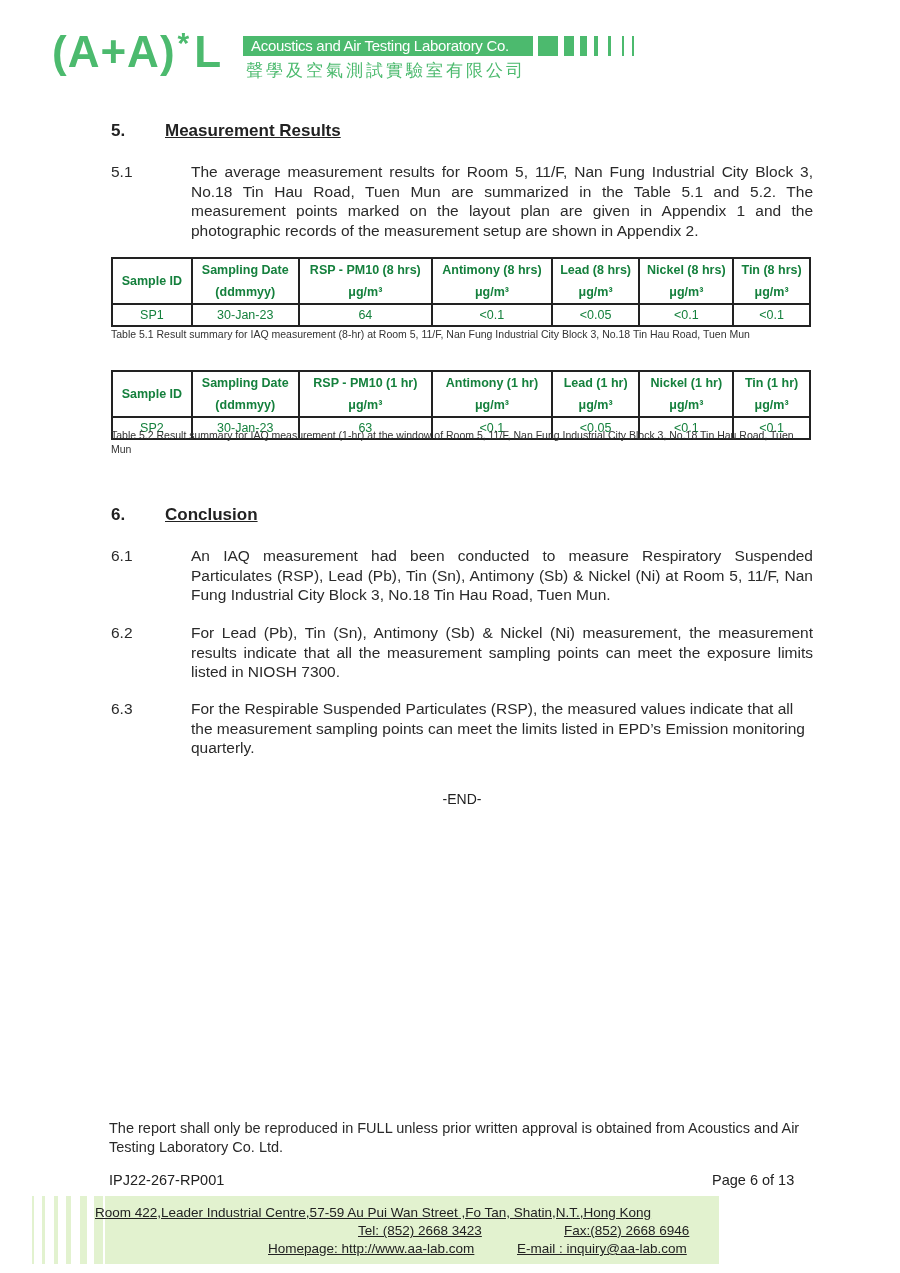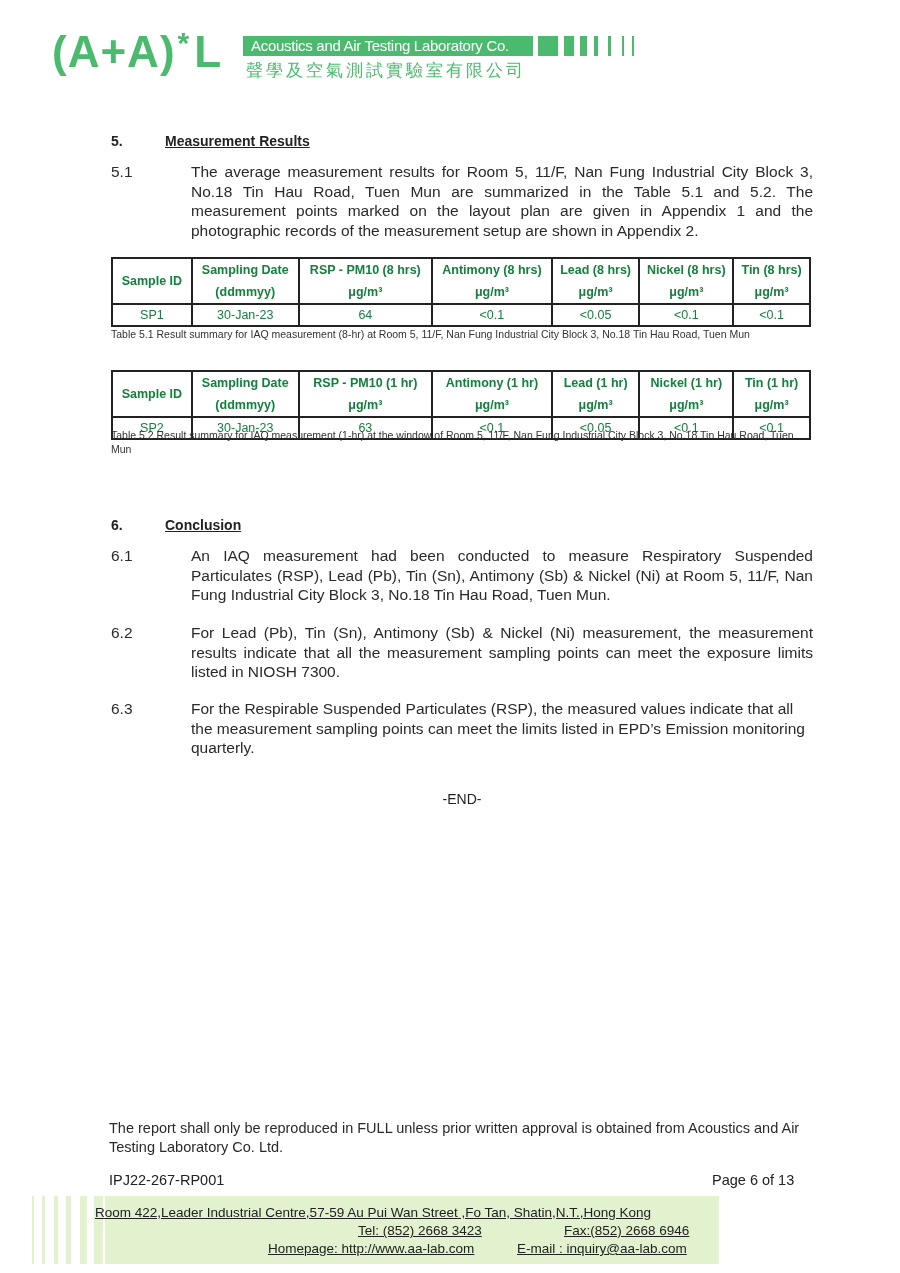--- a/index.html
+++ b/index.html
@@ -21,21 +21,21 @@
   }
   .logo-bars { position: absolute; left: 538px; top: 36px; height: 20px; }
   .logo-bars span { position: absolute; top: 0; height: 20px; background: #4cba6e; }
   .logo-cn {
     position: absolute; left: 246px; top: 59px; font-size: 17px; color: #4cba6e;
     letter-spacing: 3px; font-family: "DejaVu Sans", sans-serif;
   }
 
   
   .section-heading {
-    position: absolute; left: 111px; font-weight: bold; font-size: 14px; color: #222; margin-top: 12px;
+    position: absolute; left: 111px; font-weight: bold; font-size: 17px; color: #222;
   }
   .section-heading .num { display: inline-block; width: 54px; }
   .section-heading .title { text-decoration: underline; }
   .para {
     position: absolute; left: 111px; width: 702px; font-size: 15.5px; line-height: 19.5px; color: #2a2a2a;
   }
   .para .pnum { position: absolute; left: 0; top: 0; }
   .para .ptext { margin-left: 80px; text-align: justify; }
   .para.nojust .ptext { text-align: left; }
 

